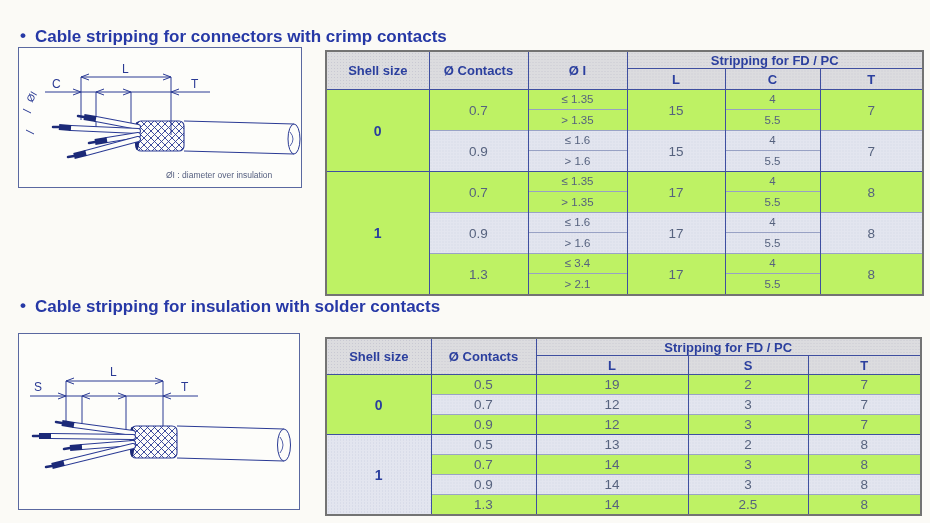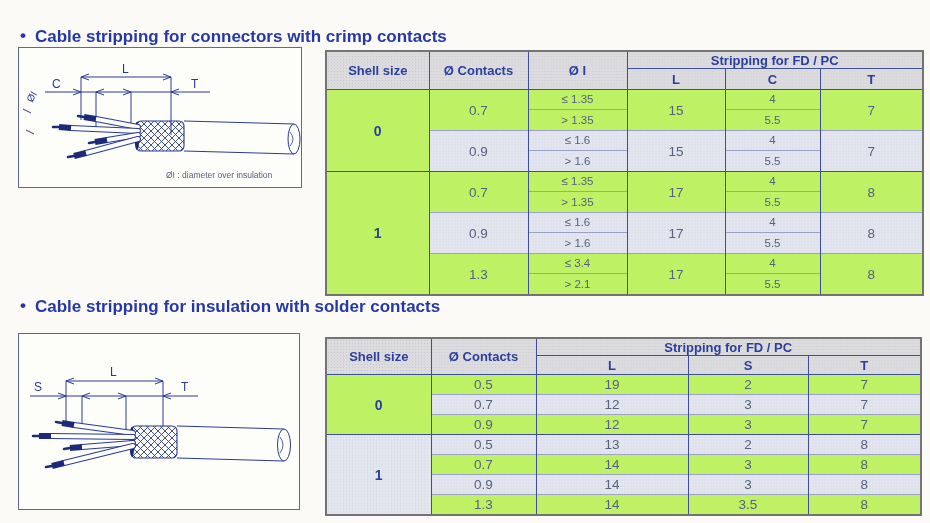--- a/index.html
+++ b/index.html
@@ -329,19 +329,19 @@
       </tr>
       <tr class="inner shaded">
         <td>0.9</td>
         <td>14</td>
         <td>3</td>
         <td>8</td>
       </tr>
       <tr class="inner">
         <td>1.3</td>
         <td>14</td>
-        <td>3.5</td>
+        <td>2.5</td>
         <td>8</td>
       </tr>
     </tbody>
   </table>
 
 </div>
 
 </body></html>

